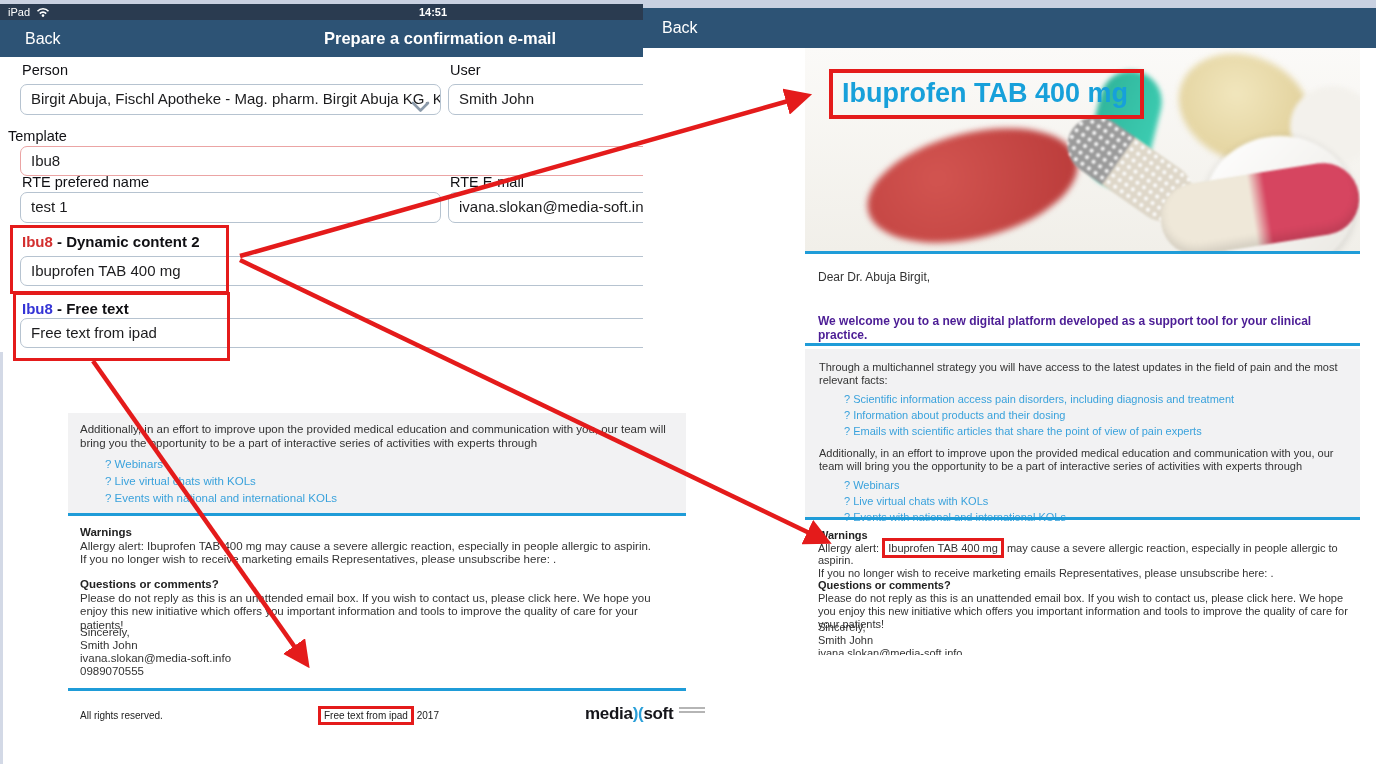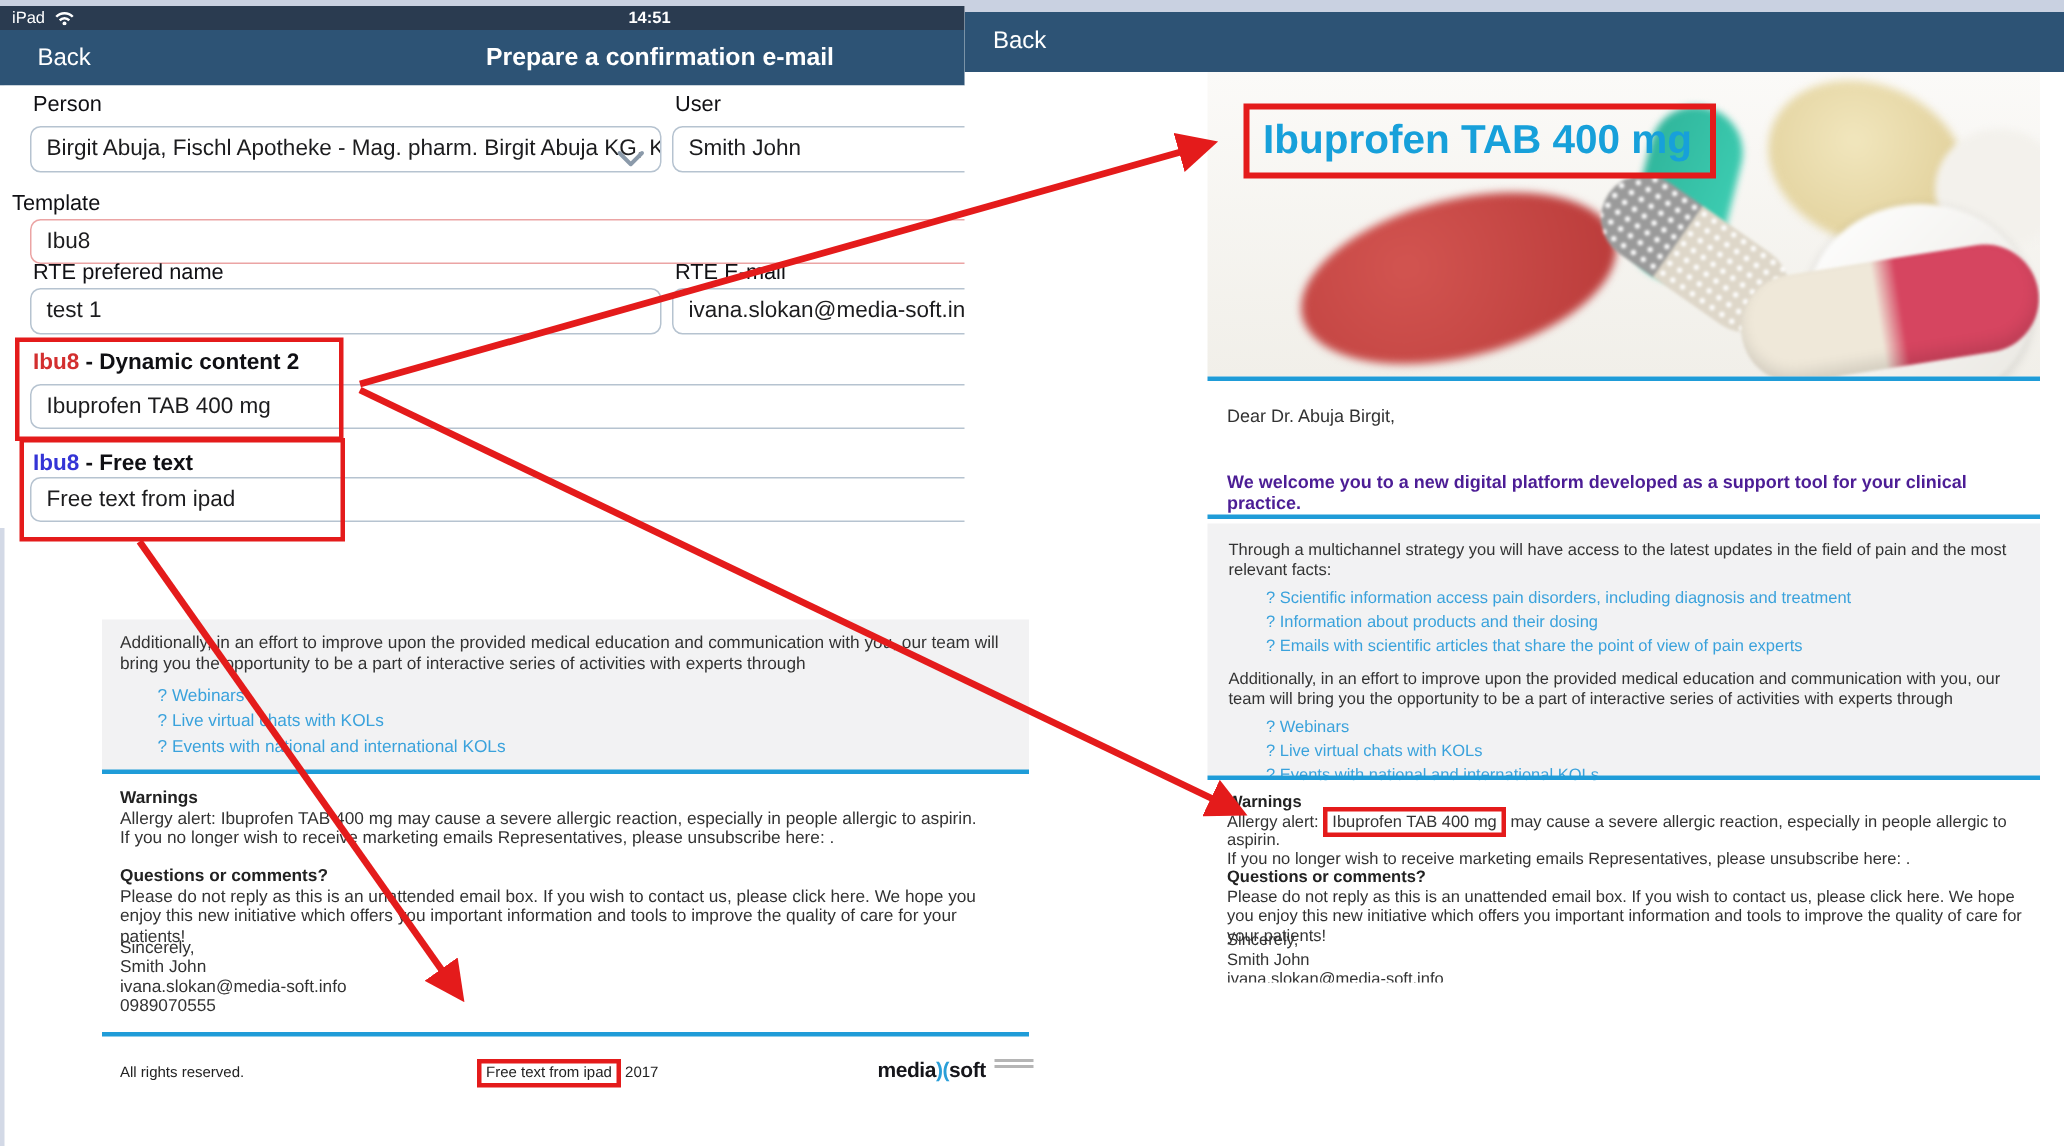--- a/index.html
+++ b/index.html
@@ -48,21 +48,21 @@
   .pill{position:absolute;}
   .hero-title{position:absolute;left:24px;top:30px;z-index:5;font-size:27px;font-weight:700;color:#17a0da;
               white-space:nowrap;}
   .rbox-title{border:4px solid #e41b1b;padding:5px 12px 7px 9px;}
   .rbox-inline{border:3px solid #e41b1b;padding:1px 3px;}
   .greeting{font-size:12px;color:#333;}
   .welcome{font-size:12px;font-weight:700;color:#4c1d95;}
   .signoff div{line-height:13px;}
   
   .footer-txt{font-size:10px;color:#222;}
-  .logo{font-size:14px;font-weight:700;color:#15151a;letter-spacing:-0.3px;}
+  .logo{font-size:17px;font-weight:700;color:#15151a;letter-spacing:-0.3px;}
   .logo-sym{color:#2a9fd8;font-weight:700;}
   .tagline{display:inline-block;vertical-align:4px;margin-left:6px;}
   .tagline i{display:block;width:26px;height:2px;background:#b5b5b5;margin:2px 0;}
   
   .ann{border:3.5px solid #e41b1b;background:transparent;z-index:45;pointer-events:none;}
   .arrows{left:0;top:0;z-index:44;pointer-events:none;}
 </style>
 </head>
 <body>
 

